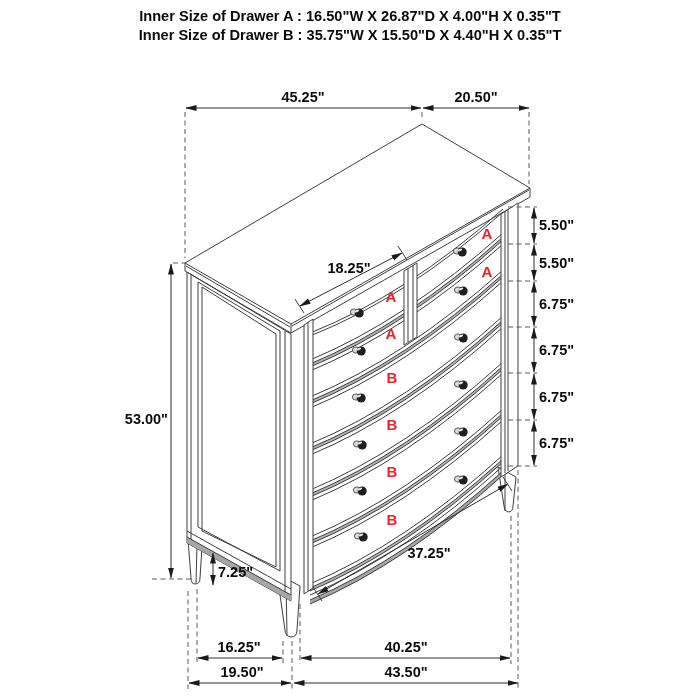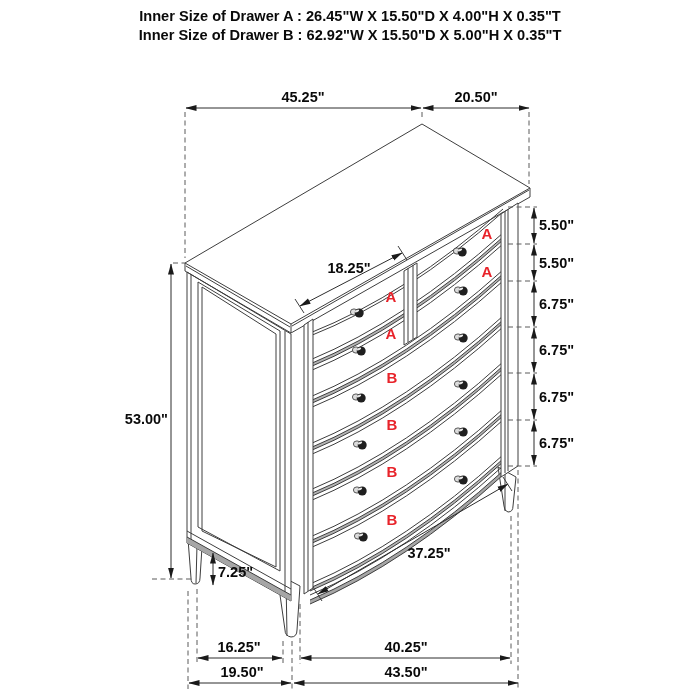--- a/index.html
+++ b/index.html
@@ -18,22 +18,22 @@
   .kb{fill:#1f1f1f;}
   .kh{fill:#ffffff;opacity:.9;}
   text.dimtxt{font-family:"Liberation Sans",sans-serif;font-size:14.5px;font-weight:bold;fill:#0a0a0a;}
   text.red{font-family:"Liberation Sans",sans-serif;font-size:15px;font-weight:bold;fill:#e8232a;}
 </style>
 </head>
 <body>
 
 <div id="stage">
   <div id="header">
-    <div>Inner Size of Drawer A : 26.45"W X 15.50"D X 4.00"H X 0.35"T</div>
-    <div>Inner Size of Drawer B : 62.92"W X 15.50"D X 5.00"H X 0.35"T</div>
+    <div>Inner Size of Drawer A : 16.50"W X 26.87"D X 4.00"H X 0.35"T</div>
+    <div>Inner Size of Drawer B : 35.75"W X 15.50"D X 4.40"H X 0.35"T</div>
   </div>
 
   <svg width="700" height="700" viewBox="0 0 700 700">
     <defs>
       <marker id="ae" markerWidth="12" markerHeight="8" refX="10.5" refY="4" orient="auto" markerUnits="userSpaceOnUse">
         <path d="M0,1 L11,4 L0,7 Z" fill="#1a1a1a"></path>
       </marker>
       <marker id="as" markerWidth="12" markerHeight="8" refX="0.5" refY="4" orient="auto" markerUnits="userSpaceOnUse">
         <path d="M11,1 L0,4 L11,7 Z" fill="#1a1a1a"></path>
       </marker>

